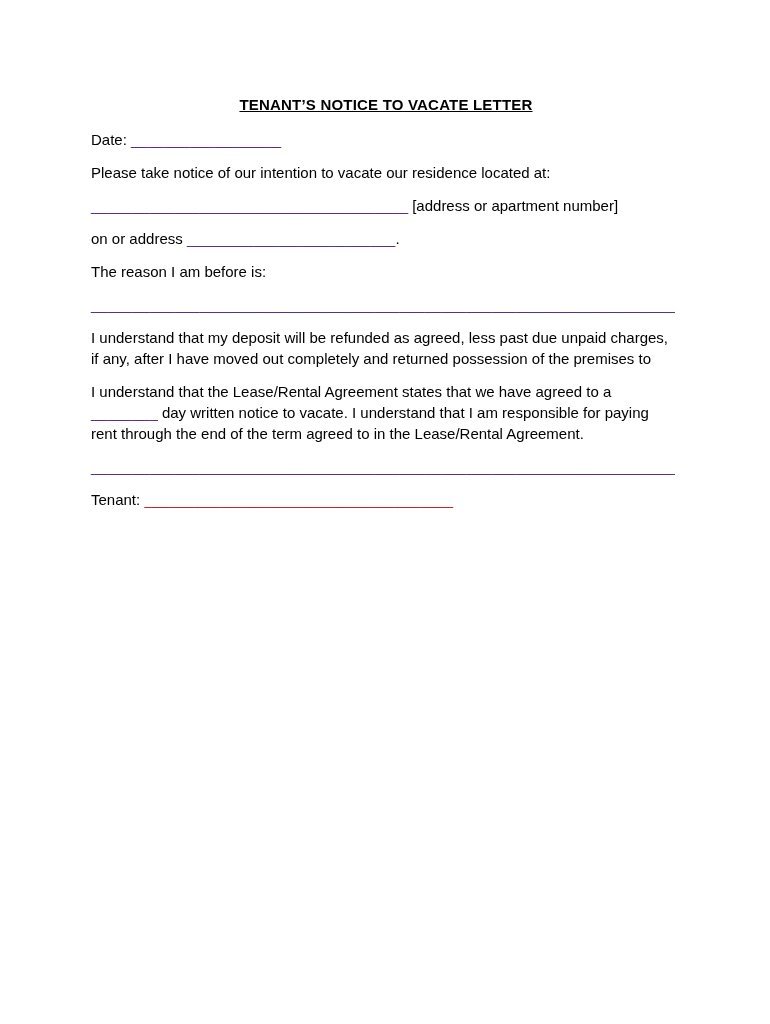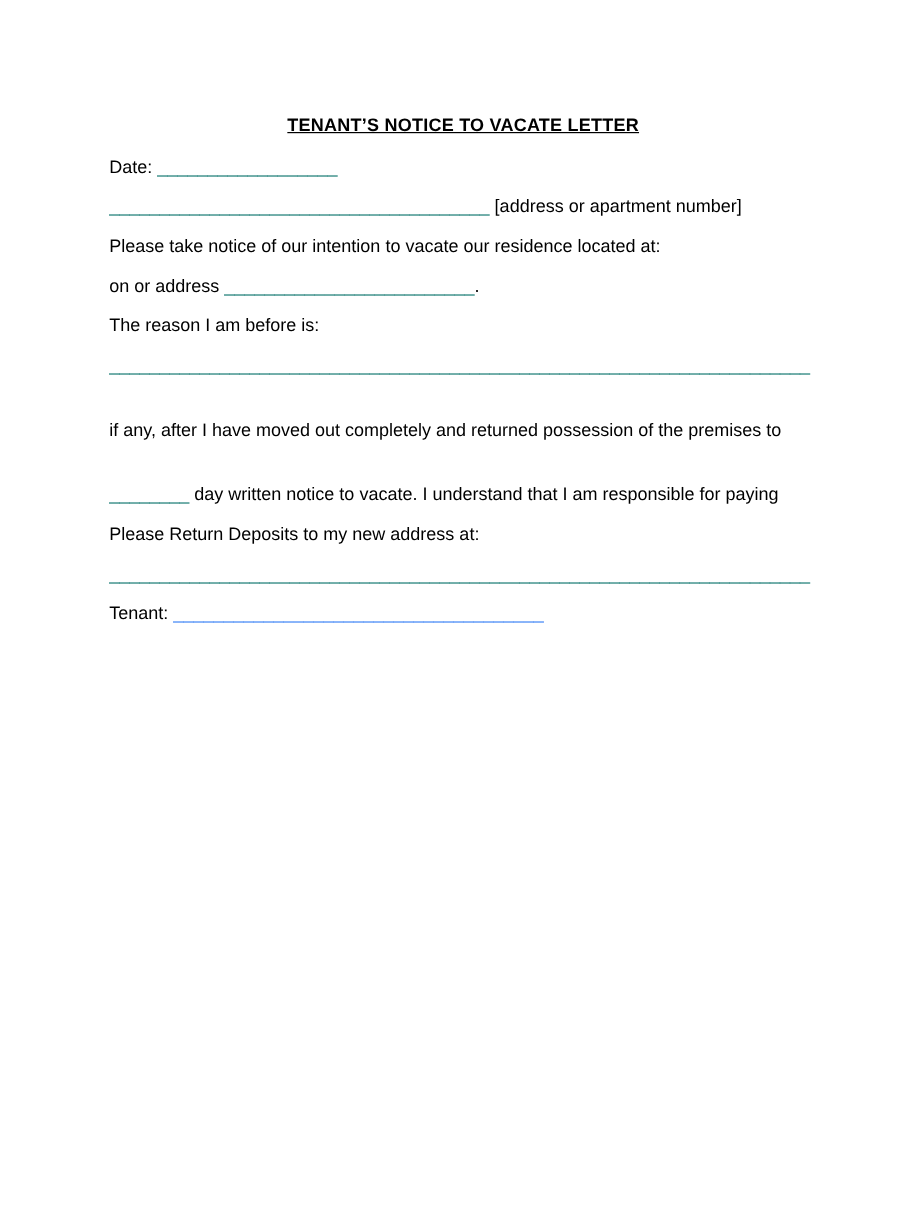--- a/index.html
+++ b/index.html
@@ -17,45 +17,44 @@
     overflow: hidden;
   }
   .para { margin: 0 0 12px 0; }
   .title {
     margin: 0 0 14px 0;
     font-weight: 700;
     text-align: center;
     text-decoration: underline;
     letter-spacing: 0.2px;
   }
-  .blank { color: #0f766e; letter-spacing: 0; white-space: nowrap; }
-  .blank--gray { color: #3b82f6; }
+  .blank { color: #4c1d95; letter-spacing: 0; white-space: nowrap; }
+  .blank--gray { color: #b91c1c; }
 </style>
 </head>
 <body>
 
 <div class="page">
 
   <p class="title">TENANT’S NOTICE TO VACATE LETTER</p>
 
   <p class="para"><span>Date: </span><span class="blank">__________________</span></p>
 
+  <p class="para">Please take notice of our intention to vacate our residence located at:</p>
+
   <p class="para"><span class="blank">______________________________________</span><span> [address or apartment number]</span></p>
-
-  <p class="para">Please take notice of our intention to vacate our residence located at:</p>
 
   <p class="para"><span>on or address </span><span class="blank">_________________________</span><span>.</span></p>
 
   <p class="para">The reason I am before is:</p>
 
   <p class="para"><span class="blank">______________________________________________________________________</span></p>
 
-  <p class="para"><br><span>if any, after I have moved out completely and returned possession of the premises to</span><br></p>
+  <p class="para"><span>I understand that my deposit will be refunded as agreed, less past due unpaid charges,</span><br><span>if any, after I have moved out completely and returned possession of the premises to</span><br></p>
 
-  <p class="para"><br><span class="blank">________</span><span> day written notice to vacate. I understand that I am responsible for paying</span><br></p>
+  <p class="para"><span>I understand that the Lease/Rental Agreement states that we have agreed to a</span><br><span class="blank">________</span><span> day written notice to vacate. I understand that I am responsible for paying</span><br><span>rent through the end of the term agreed to in the Lease/Rental Agreement.</span></p>
 
-  <p class="para">Please Return Deposits to my new address at:</p>
 
   <p class="para"><span class="blank">______________________________________________________________________</span></p>
 
   <p class="para"><span>Tenant: </span><span class="blank blank--gray">_____________________________________</span></p>
 
 </div>
 
 </body></html>

